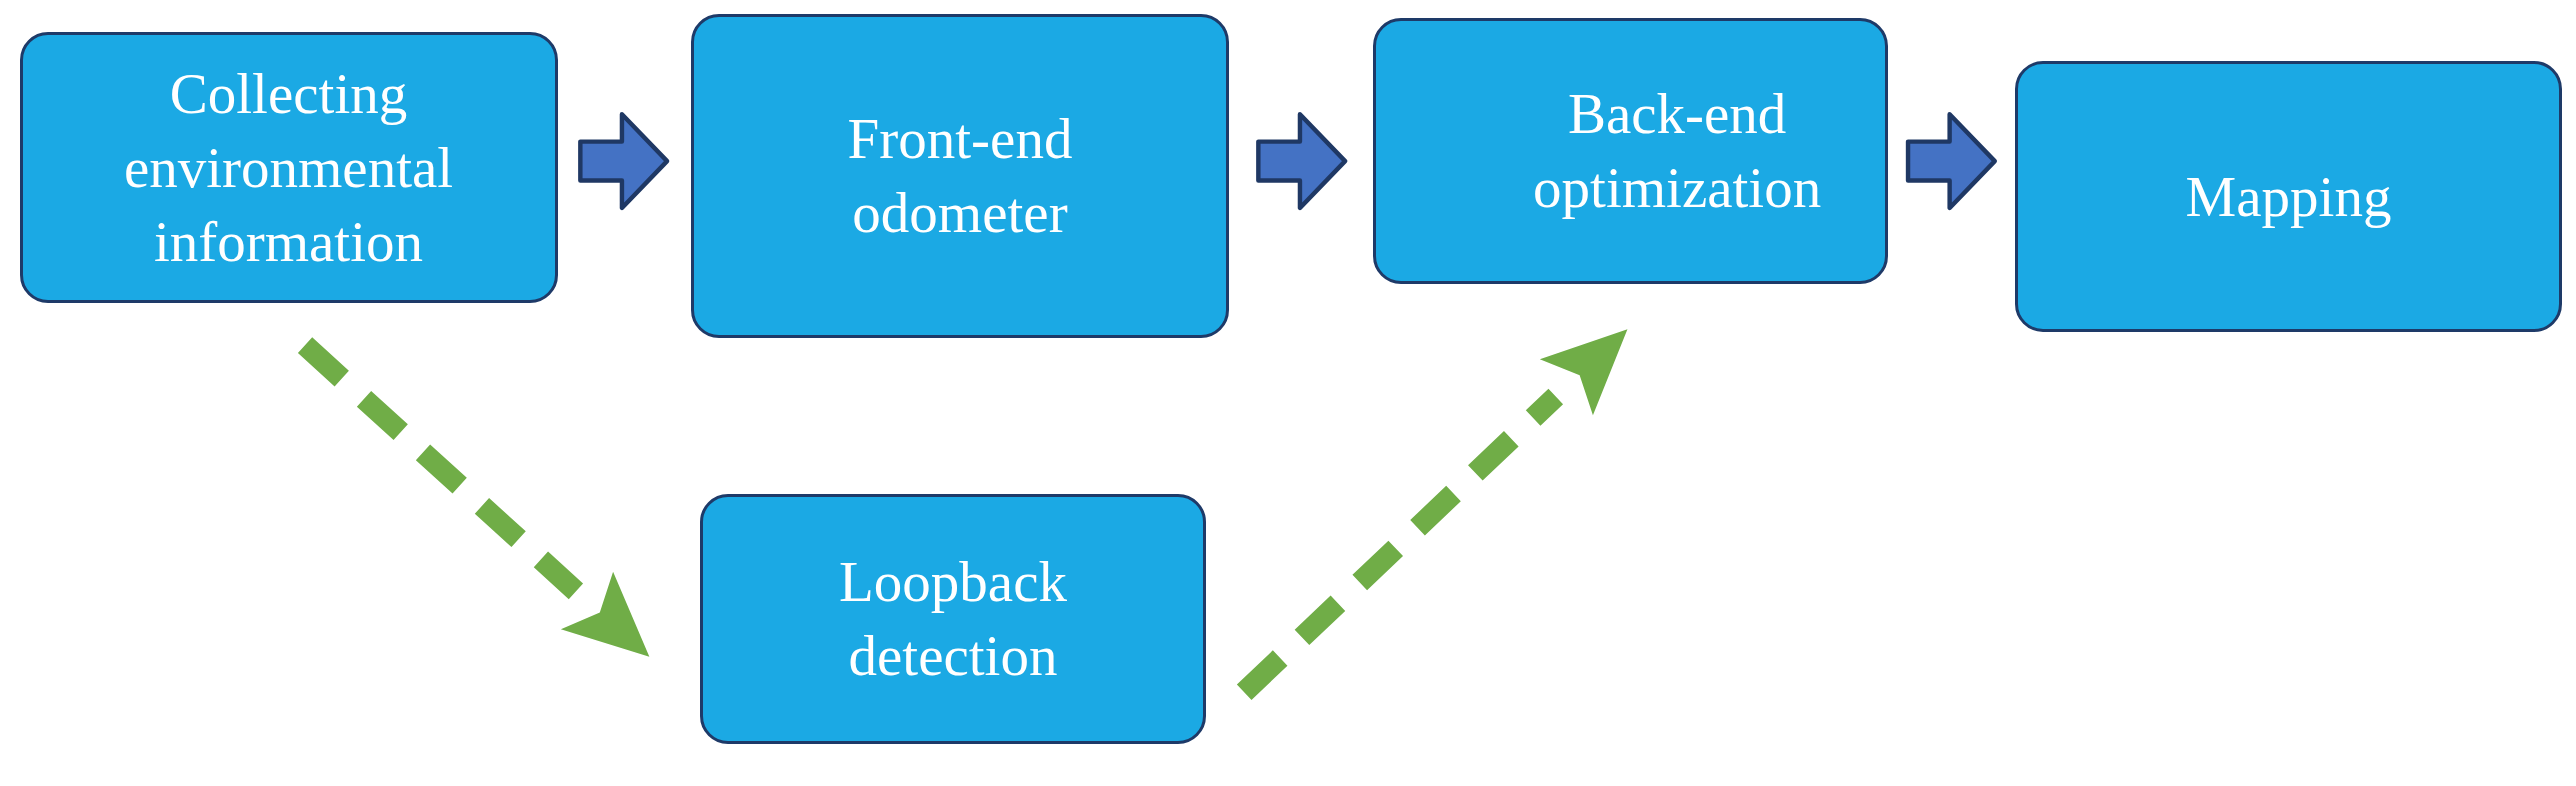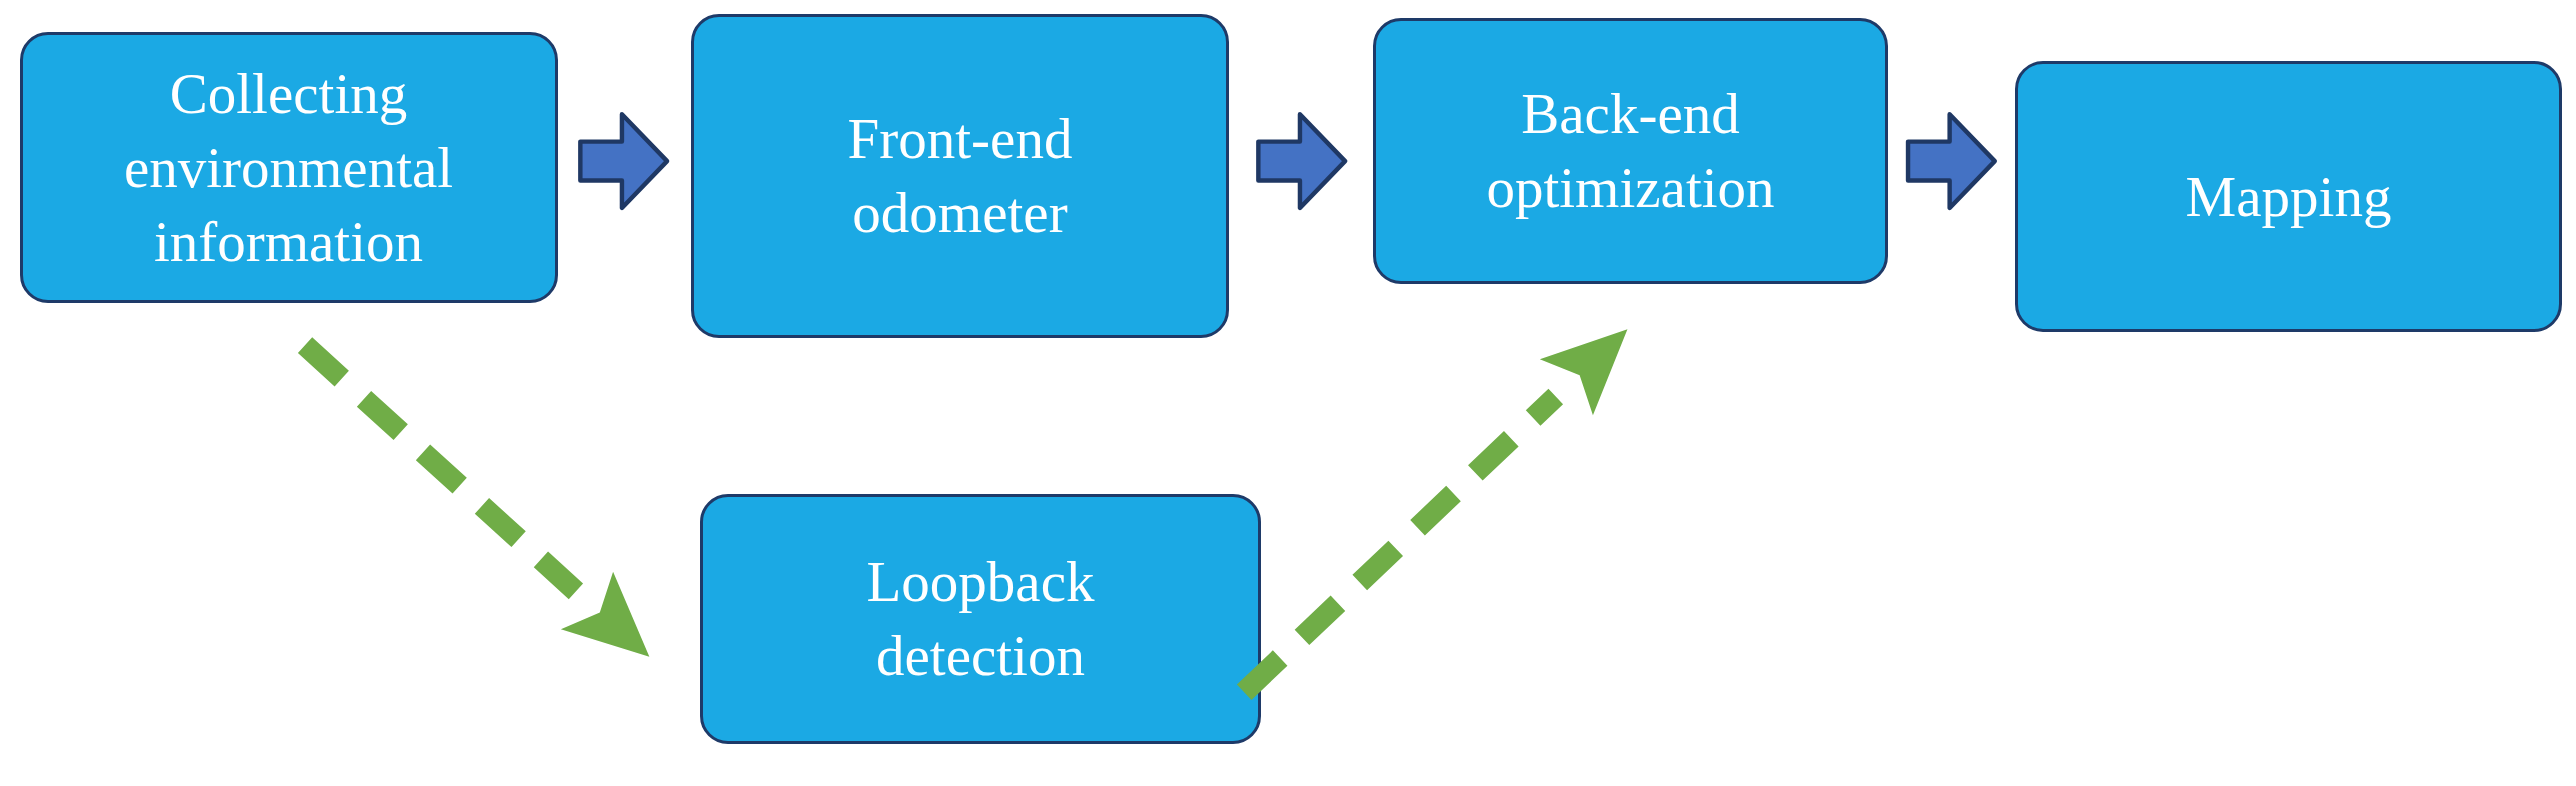--- a/index.html
+++ b/index.html
@@ -49,29 +49,29 @@
 <div class="canvas">
 
   <div class="node" style="left:19.5px; top:32px; width:538px; height:271px;">
     <span class="label">Collecting environmental information</span>
   </div>
 
   <div class="node" style="left:691px; top:14px; width:538px; height:324px;font-family:Liberation Serif, serif;">
     <span class="label">Front-end odometer</span>
   </div>
 
-  <div class="node" style="left:1373px; top:17.7px; width:515px; height:266px;">
+  <div class="node" style="left:1373px; top:17.7px; width:515px; height:266px;justify-content:flex-end;">
     <span class="label">Back-end optimization</span>
   </div>
 
   <div class="node" style="left:2015px; top:21px; width:547px; height:271px;margin-top:40px;">
     <span class="label">Mapping</span>
   </div>
 
-  <div class="node" style="left:700px; top:494px; width:561px; height:250px;">
+  <div class="node" style="left:700px; top:494px; width:506px; height:250px;">
     <span class="label">Loopback detection</span>
   </div>
 
   <svg class="arrow-layer" viewBox="0 0 2909 888" xmlns="http://www.w3.org/2000/svg">
 
     <polygon stroke-width="5" stroke-linejoin="round" points="655,160 702,160 702,129 753,182 702,235 702,204 655,204" fill="#4472C4" stroke="#1F3864"></polygon>
 
     <polygon stroke-width="5" stroke-linejoin="round" points="1421,160 1468,160 1468,129 1519,182 1468,235 1468,204 1421,204" fill="#4472C4" stroke="#1F3864"></polygon>
 
     <polygon stroke-width="5" stroke-linejoin="round" points="2155,160 2202,160 2202,129 2253,182 2202,235 2202,204 2155,204" fill="#4472C4" stroke="#1F3864"></polygon>

